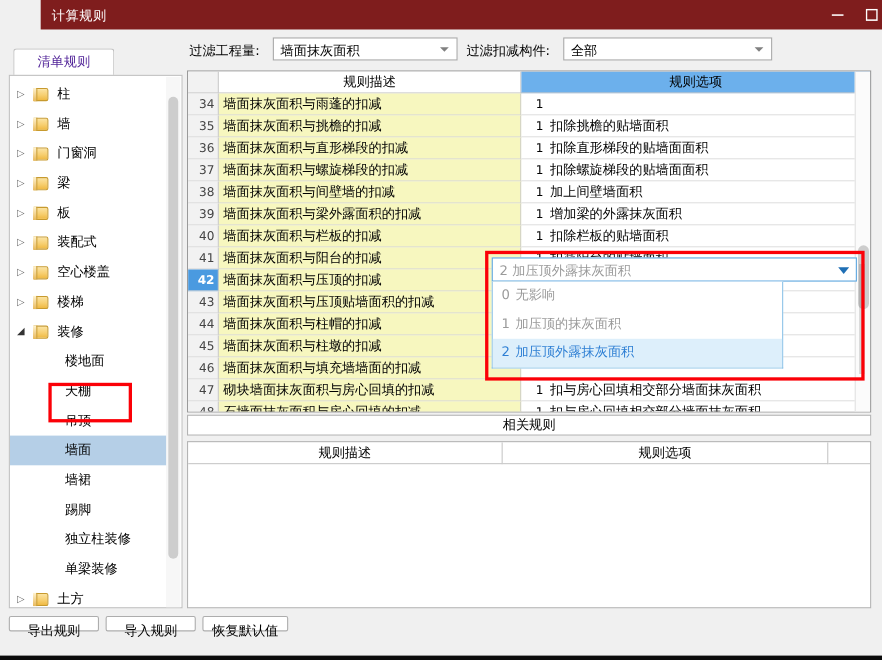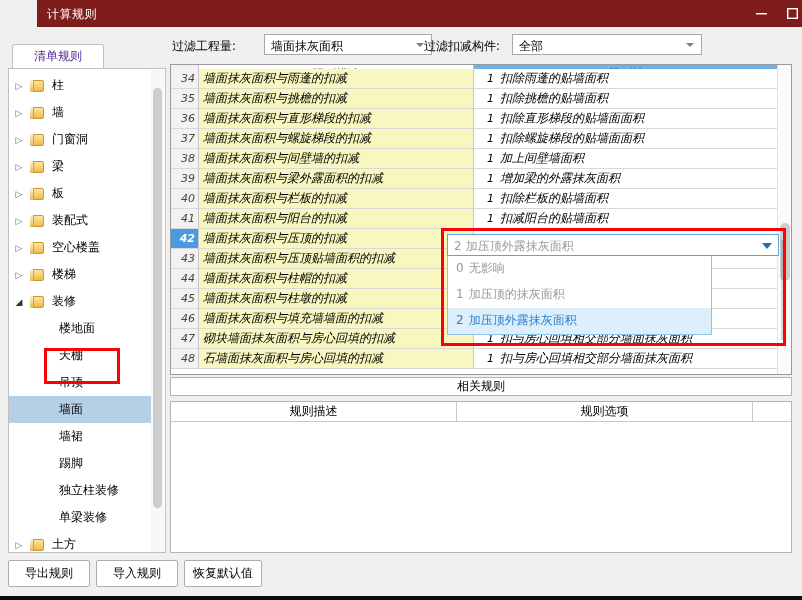--- a/index.html
+++ b/index.html
@@ -221,23 +221,22 @@
     background: #6cb0ec;
     border-bottom: 1px solid #c8c8c8;
     box-sizing: border-box;
     text-align: center;
     line-height: 19px;
     font-size: 12px;
     color: #000;
   }
   .gbody {
     position: absolute;
-    left: 0; top: 4px;
+    left: 0; top: 20px;
     width: 620px;
-    font-style: italic;
   }
   .grow {
     display: flex;
     height: 20px;
     box-sizing: border-box;
   }
   .cell-n {
     width: 28px;
     background: #f2f2f2;
     border-right: 1px solid #c8c8c8;
@@ -426,21 +425,21 @@
   
   .footer {
     position: absolute;
     left: 0; top: 557px;
     width: 802px; height: 43px;
     background: #f0f0f0;
   }
   .fbtn {
     position: absolute;
     top: 3px;
-    height: 27px;
+    height: 14px;
     background: #ffffff;
     border: 1px solid #adadad;
     border-radius: 2px;
     box-sizing: border-box;
     font-size: 12px;
     color: #000;
     text-align: center;
     line-height: 25px;
     cursor: pointer;
   }
@@ -475,21 +474,21 @@
       <div class="winbtn close">
         <svg width="11" height="11" viewBox="0 0 11 11">
             <path d="M0.6 0.6 L10.4 10.4 M10.4 0.6 L0.6 10.4" stroke="#ffffff" stroke-width="1.4"></path>
           </svg>
       </div>
     </div>
   </div>
 
   <div class="filterbar">
     <div class="flabel" style="left:172px;">过滤工程量:</div>
-    <div class="fcombo" style="left:248px; width:168px;margin-left:16px;">
+    <div class="fcombo" style="left:248px; width:168px;">
       <div class="val">墙面抹灰面积</div>
       <div class="arrow"></div>
     </div>
     <div class="flabel" style="left:424px;">过滤扣减构件:</div>
     <div class="fcombo" style="left:512px; width:190px;">
       <div class="val">全部</div>
       <div class="arrow"></div>
     </div>
   </div>
 
@@ -630,21 +629,20 @@
       <div class="hrow"></div>
       <div class="hdesc">规则描述</div>
       <div class="hopt">规则选项</div>
     </div>
     <div class="gbody" id="grid-body">
         <div class="grow">
           <div class="cell-n">34</div>
           <div class="cell-d">墙面抹灰面积与雨蓬的扣减</div>
           <div class="cell-o">
             <span class="onum">1</span>
-            <span>扣除雨蓬的贴墙面积</span>
           </div>
         </div>
         <div class="grow">
           <div class="cell-n">35</div>
           <div class="cell-d">墙面抹灰面积与挑檐的扣减</div>
           <div class="cell-o">
             <span class="onum">1</span>
             <span>扣除挑檐的贴墙面积</span>
           </div>
         </div>

